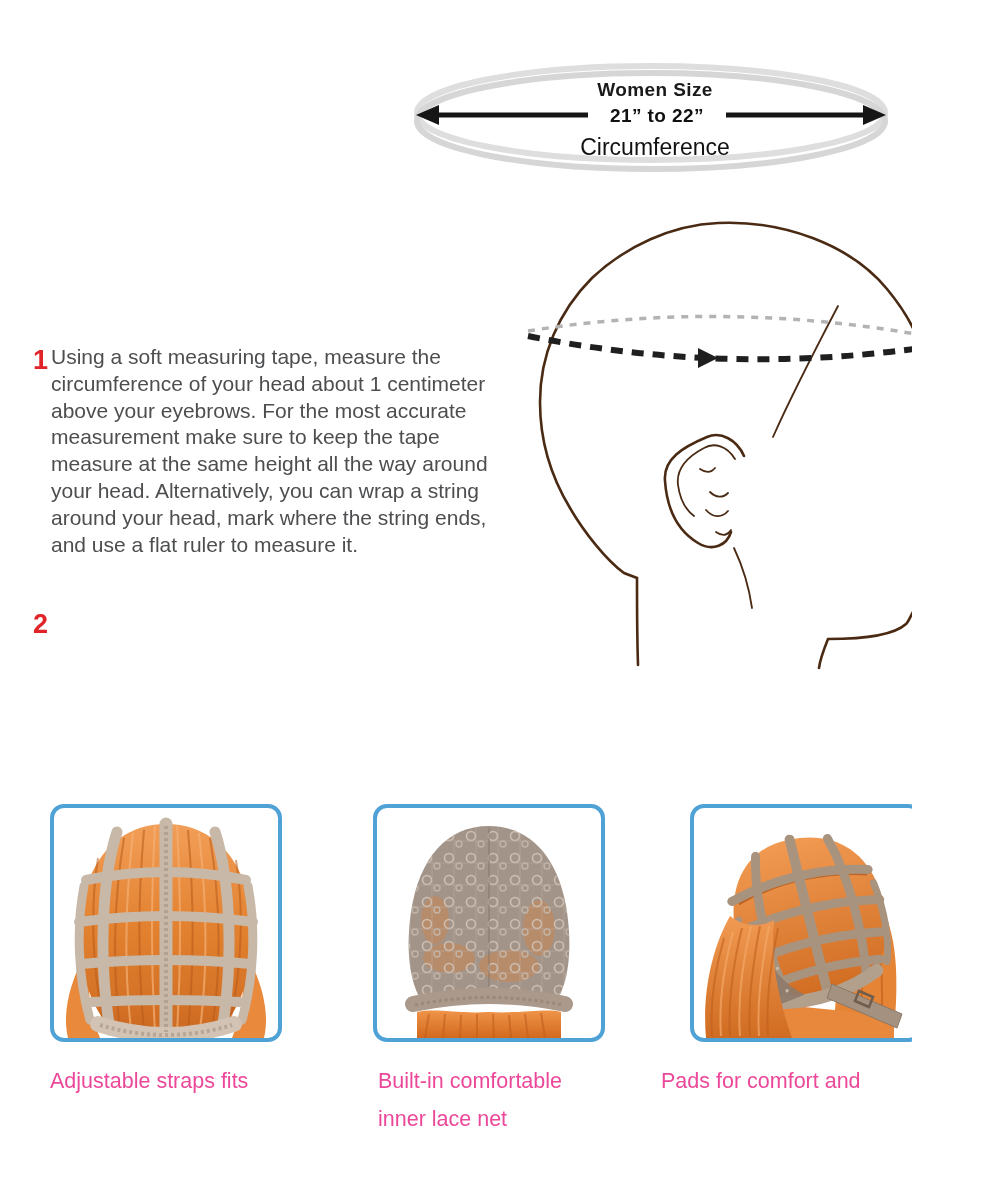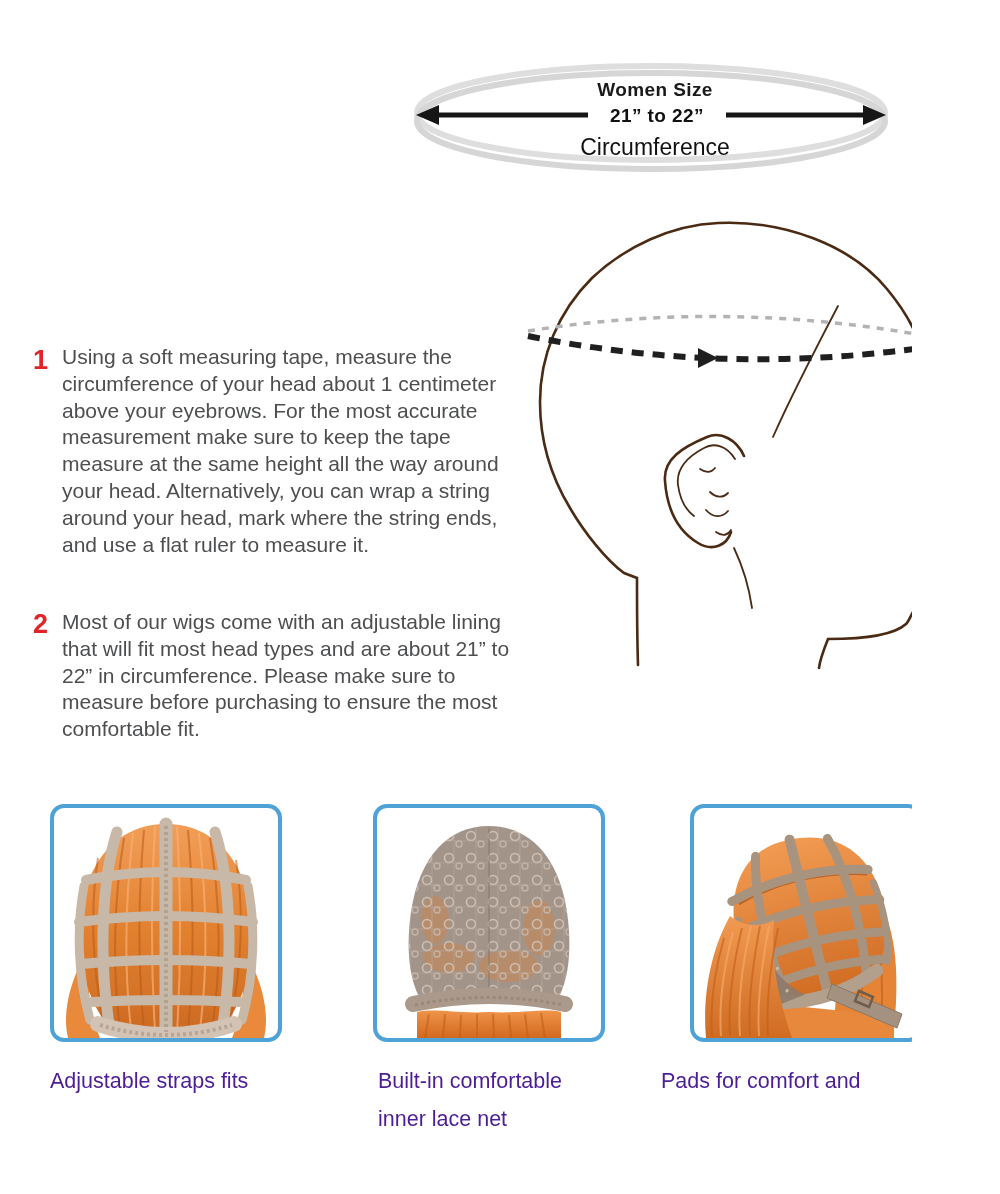--- a/index.html
+++ b/index.html
@@ -13,31 +13,31 @@
   .tape-title{font-size:19px;font-weight:600;fill:#1a1a1a;letter-spacing:.4px;}
   .tape-range{font-size:19px;font-weight:600;fill:#111111;letter-spacing:.4px;}
   .tape-caption{font-size:23px;font-weight:400;fill:#111111;}
   
   .headline{left:60px;top:240px;font-size:45px;color:#57585a;letter-spacing:.3px;}
   
   .step-num{color:#e02428;font-weight:bold;font-size:27px;line-height:27px;}
   .step-num1{left:33px;top:347px;}
   .step-num2{left:33px;top:611px;}
   .step-text{width:450px;font-size:21px;line-height:26.8px;color:#4d4e50;}
-  .step-text1{left:62px;top:344px;}
+  .step-text1{left:51px;top:344px;}
   .step-text2{left:62px;top:609px;}
   
   .head-art{left:520px;top:210px;width:470px;height:560px;}
   
   .photo-card{
     top:804px;width:224px;height:230px;background:#ffffff;
     border:4px solid #4fa2d6;border-radius:14px;overflow:hidden;
   }
   .card-1{left:50px;} .card-2{left:373px;} .card-3{left:690px;}
-  .feature-caption{top:1062px;width:260px;font-size:21.5px;line-height:38px;color:#4c1d95;}
+  .feature-caption{top:1062px;width:260px;font-size:21.5px;line-height:38px;color:#ec4899;}
   .cap-1{left:50px;} .cap-2{left:378px;} .cap-3{left:661px;}
   .feature-caption p{margin:0;}
 </style>
 </head>
 <body>
 
 <div class="canvas">
 
   <svg class="abs tape-badge" viewBox="0 0 490 122">
     <ellipse cx="243" cy="55" rx="234" ry="47" fill="none" stroke="#dedede" stroke-width="6"></ellipse>
@@ -49,21 +49,20 @@
     <text x="247" y="38" text-anchor="middle" class="tape-title">Women Size</text>
     <text x="249" y="64" text-anchor="middle" class="tape-range">21” to 22”</text>
     <text x="247" y="97" text-anchor="middle" class="tape-caption">Circumference</text>
   </svg>
 
 
   <div class="abs step-num step-num1">1</div>
   <div class="abs step-text step-text1">Using a soft measuring tape, measure the circumference of your head about 1 centimeter above your eyebrows. For the most accurate measurement make sure to keep the tape measure at the same height all the way around your head. Alternatively, you can wrap a string around your head, mark where the string ends, and use a flat ruler to measure it.</div>
 
   <div class="abs step-num step-num2">2</div>
-  <div class="abs step-text step-text2">Most of our wigs come with an adjustable lining that will fit most head types and are about 21” to 22” in circumference. Please make sure to measure before purchasing to ensure the most comfortable fit.</div>
 
   <svg class="abs head-art" viewBox="0 0 470 560">
     <g fill="none" stroke="#4a2a13" stroke-width="2.6" stroke-linecap="round">
       <path d="M118 455 C117 425 117 395 117 368 L104 363
                C86 350 64 322 50 298 C30 265 20 228 20 192
                C20 146 38 102 72 68 C106 36 152 15 198 13
                C262 10 330 34 367 79 C391 108 404 136 406 163
                C407 182 404 196 401 211 C398 224 397 230 401 238
                C410 260 431 286 445 303 C451 311 450 316 444 319
                C433 323 419 328 408 331 C404 338 406 344 411 348

